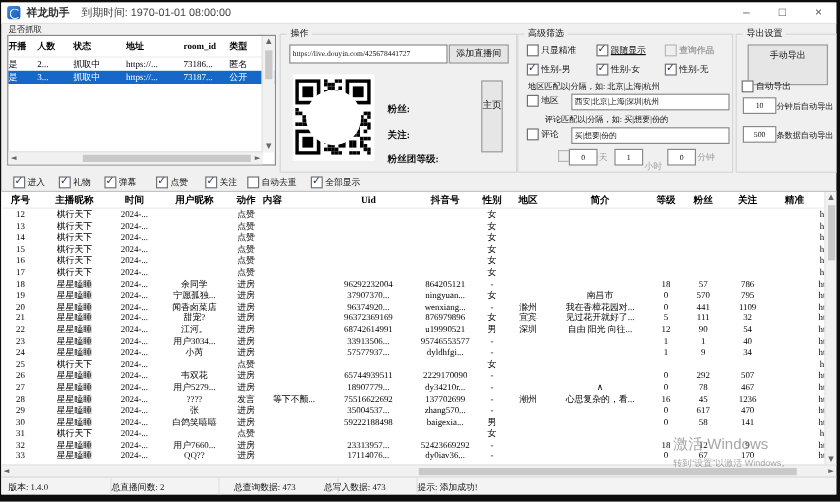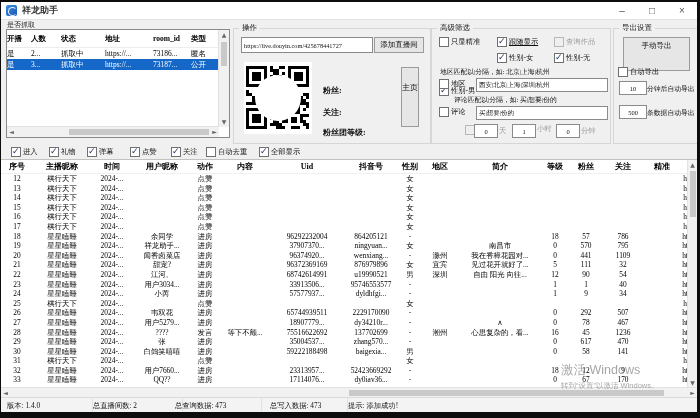--- a/index.html
+++ b/index.html
@@ -67,21 +67,21 @@
   
   .toolbar{position:absolute;left:0;top:142px;width:696px;height:15px;}
   
   .table-wrap{position:absolute;left:0;top:157px;width:696px;height:228px;background:#fff;
               border-top:1px solid #c2c2c2;overflow:hidden;}
   table.main{border-collapse:collapse;table-layout:fixed;width:688px;}
   table.main th{font-size:8px;font-weight:bold;height:13px;padding:0;overflow:hidden;white-space:nowrap;
                 border-bottom:1px solid #f0f0f0;}
   table.main td{font-size:7.4px;height:9.6px;line-height:9.6px;padding:0;overflow:hidden;
                 white-space:nowrap;text-align:center;color:#000;}
-  td.al,th.al{text-align:center;}
+  td.al,th.al{text-align:left;}
   .m-vscroll{position:absolute;right:0;top:0;width:9px;height:228px;background:#f2f2f2;border-left:1px solid #e4e4e4;}
   
   .hscroll{position:absolute;left:0;top:385px;width:696px;height:10px;background:#f1f1f1;border-top:1px solid #e2e2e2;}
   .statusbar{position:absolute;left:0;top:395px;width:696px;height:15px;background:#f3f3f3;
              border-top:1px solid #dadada;font-size:7.3px;color:#111;}
   .seg{position:absolute;top:0;height:15px;line-height:15px;padding-left:6px;border-right:1px solid #e2e2e2;
        overflow:hidden;white-space:nowrap;}
   
   .watermark{position:absolute;left:560px;top:360px;width:140px;color:#6f6f6f;opacity:.62;z-index:50;
              font-family:"Liberation Sans","DejaVu Sans",sans-serif;pointer-events:none;}
@@ -89,20 +89,21 @@
   .wm2{font-size:7.5px;margin-top:2px;}
 </style>
 </head>
 <body>
 
 <div class="window">
 
   <div class="titlebar">
     <span class="app-icon"></span>
     <span class="t-title">祥龙助手</span>
+    <span class="t-exp">到期时间: 1970-01-01 08:00:00</span>
     <span class="t-controls">
       <span class="t-btn">–</span>
       <span class="t-btn">□</span>
       <span class="t-btn">×</span>
     </span>
   </div>
 
   <div class="rooms-cap">是否抓取</div>
   <div class="rooms">
     <div>
@@ -308,27 +309,27 @@
     <span class="group-label">高级筛选</span>
     <div id="filter-row1">
         <span class="cb-item" style="left: 7px; top: 8px;">
           <span class="cbox"></span>
           <span>只显精准</span>
         </span>
         <span class="cb-item" style="left: 65px; top: 8px; text-decoration: underline;">
           <span class="cbox on"></span>
           <span>跟随显示</span>
         </span>
-        <span class="cb-item dis" style="left: 122px; top: 8px;">
+        <span class="cb-item dis" style="left: 122px; top: 8px; font-weight: bold;">
           <span class="cbox"></span>
           <span>查询作品</span>
         </span>
       </div>
     <div id="filter-row2">
-        <span class="cb-item" style="left: 7px; top: 24px; margin-top: 33px;">
+        <span class="cb-item" style="left: 7px; top: 24px;">
           <span class="cbox on"></span>
           <span>性别-男</span>
         </span>
         <span class="cb-item" style="left: 65px; top: 24px;">
           <span class="cbox on"></span>
           <span>性别-女</span>
         </span>
         <span class="cb-item" style="left: 122px; top: 24px;">
           <span class="cbox on"></span>
           <span>性别-无</span>
@@ -346,21 +347,21 @@
       <span>评论</span>
     </span>
     <input class="f-input" style="left: 44px; top: 77px; width: 126px;" value="买|想要|份的">
     <span class="cb-item dis" style="left:5px;top:96px;padding-left:28px;">
       <span class="cbox"></span>
       <span>时间内</span>
     </span>
     <input class="f-input mini-input" style="left: 42px; top: 95px;" value="0">
     <span class="unit" style="left:67px;top:97px;">天</span>
     <input class="f-input mini-input" style="left: 80px; top: 95px;" value="1">
-    <span class="unit" style="left:105px;top:95px;">小时</span>
+    <span class="unit" style="left:105px;top:105px;">小时</span>
     <input class="f-input mini-input" style="left: 124px; top: 95px;" value="0">
     <span class="unit" style="left:149px;top:97px;">分钟</span>
   </div>
 
   <div class="group export">
     <span class="group-label">导出设置</span>
     <div class="btn manual-btn">手动导出</div>
     <span class="cb-item" style="left:4px;top:38px;">
       <span class="cbox"></span>
       <span>自动导出</span>
@@ -566,21 +567,21 @@
             <td>18</td>
             <td>57</td>
             <td>786</td>
             <td></td>
             <td class="al">ht</td>
           </tr>
           <tr>
             <td>19</td>
             <td>星星瞌睡</td>
             <td>2024-...</td>
-            <td>祥龙助手...</td>
+            <td>宁愿孤独...</td>
             <td>进房</td>
             <td class="al"></td>
             <td>37907370...</td>
             <td>ningyuan...</td>
             <td>女</td>
             <td></td>
             <td>南昌市</td>
             <td>0</td>
             <td>570</td>
             <td>795</td>
@@ -850,21 +851,21 @@
 
   <div class="hscroll">
     <span class="sb-arrow" style="left:0;top:0;width:9px;">◄</span>
     <span class="sb-arrow" style="right:0;top:0;width:9px;">►</span>
     <span class="thumb" style="left:348px;top:2px;width:315px;height:6px;"></span>
   </div>
 
   <div class="statusbar">
     <span class="seg" style="left:0;width:85px;">版本: 1.4.0</span>
     <span class="seg" style="left:86px;width:89px;">总直播间数: 2</span>
-    <span class="seg" style="left:168px;width:86px;">总查询数据: 473</span>
+    <span class="seg" style="left:188px;width:86px;">总查询数据: 473</span>
     <span class="seg" style="left:263px;width:77px;">总写入数据: 473</span>
     <span class="seg" style="left:341px;width:350px;border-right:none;">提示: 添加成功!</span>
   </div>
 
   <div class="watermark">
     <div class="wm1">激活 Windows</div>
     <div class="wm2">转到“设置”以激活 Windows。</div>
   </div>
 
 </div>

